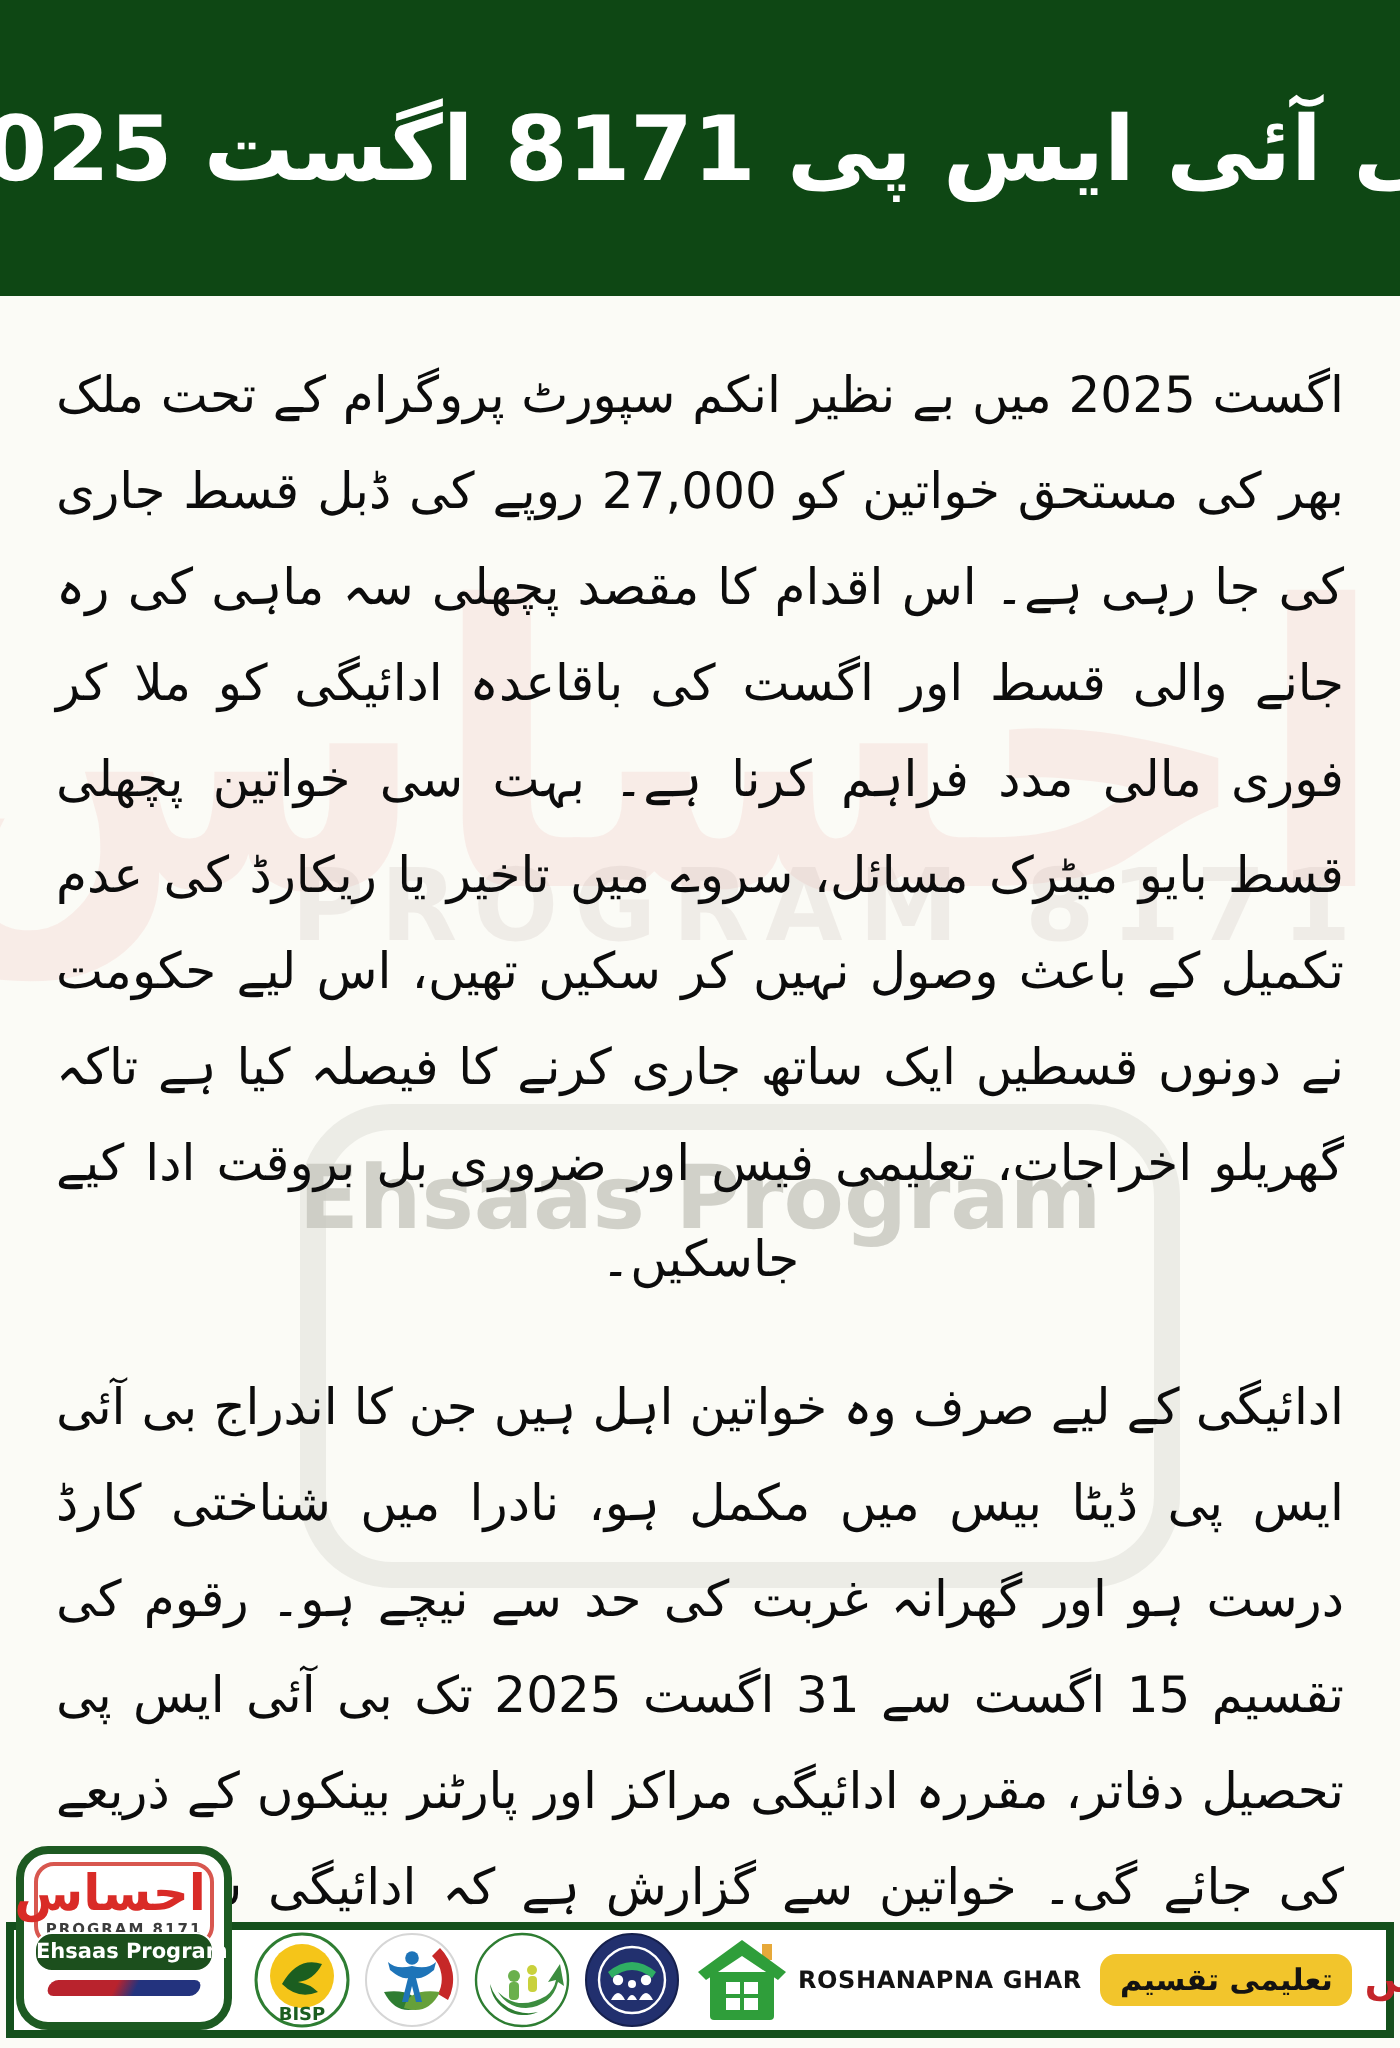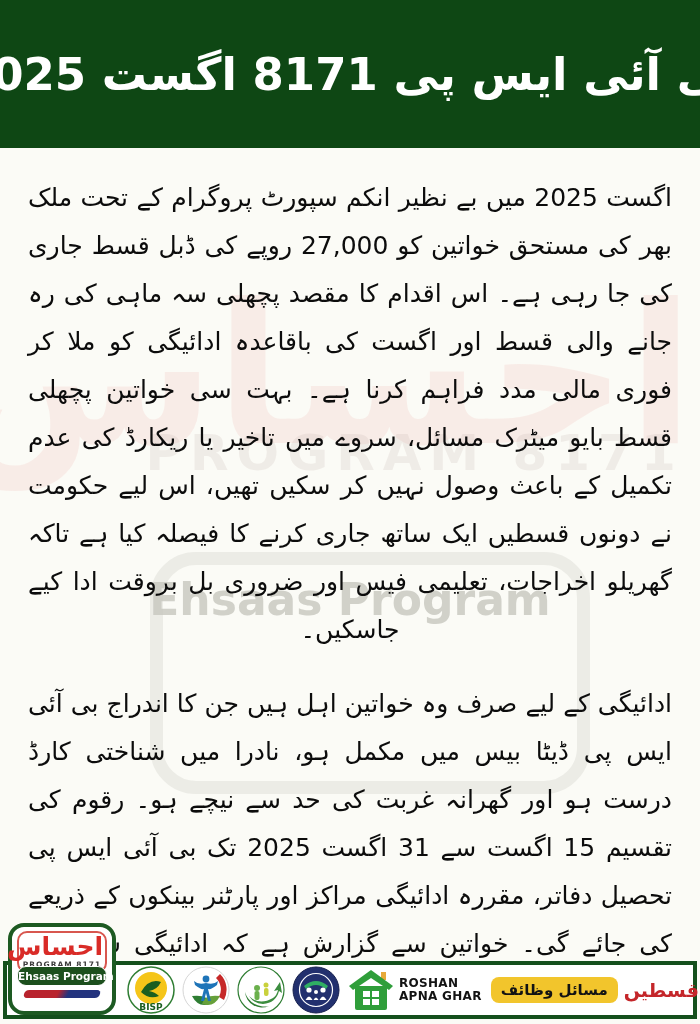--- a/index.html
+++ b/index.html
@@ -63,21 +63,21 @@
   .footer-bar{
     position:absolute; z-index:2;
     left:3px; right:3px; bottom:5px; height:58px;
     background:#ffffff; border:4px solid #14501c;
     display:flex; align-items:center;
     gap:7px; padding:1px 8px 1px 120px;
   }
   .logo{ width:48px; height:48px; flex:0 0 auto; }
 
   .roshan{ display:flex; align-items:center; gap:4px; flex:0 0 auto; }
-  .roshan-text{ display:flex; flex-direction:column; line-height:1.05; }
+  .roshan-text{ display:flex; flex-direction:row; line-height:1.05; }
   .roshan-text span{ font-size:12px; font-weight:bold; color:#131313; letter-spacing:0.3px; }
 
   .benazir-programs{
     direction:rtl; display:flex; align-items:center; gap:10px;
     margin-right:auto; margin-left:2px;
   }
   .program-group{ display:flex; align-items:center; gap:6px; }
   .benazir-word{ color:#c4262a; font-size:19px; font-weight:bold; white-space:nowrap; }
   .badge-green{
     background:#1e7a36; color:#ffffff; font-size:15px; font-weight:bold;
@@ -193,21 +193,21 @@
       </div>
     </div>
 
     <div class="benazir-programs">
       <div class="program-group">
 
         <span class="badge-green">کفالت</span>
       </div>
       <div class="program-group">
         <span class="benazir-word">قسطیں</span>
-        <span class="badge-yellow">مسائل وظائف</span>
+        <span class="badge-yellow">تعلیمی تقسیم</span>
       </div>
     </div>
   </div>
 
   <div class="ehsaas-badge">
     <div class="badge-inner">
       <div class="badge-urdu">احساس</div>
       <div class="badge-program">PROGRAM 8171</div>
     </div>
     <div class="badge-pill">Ehsaas Program</div>

